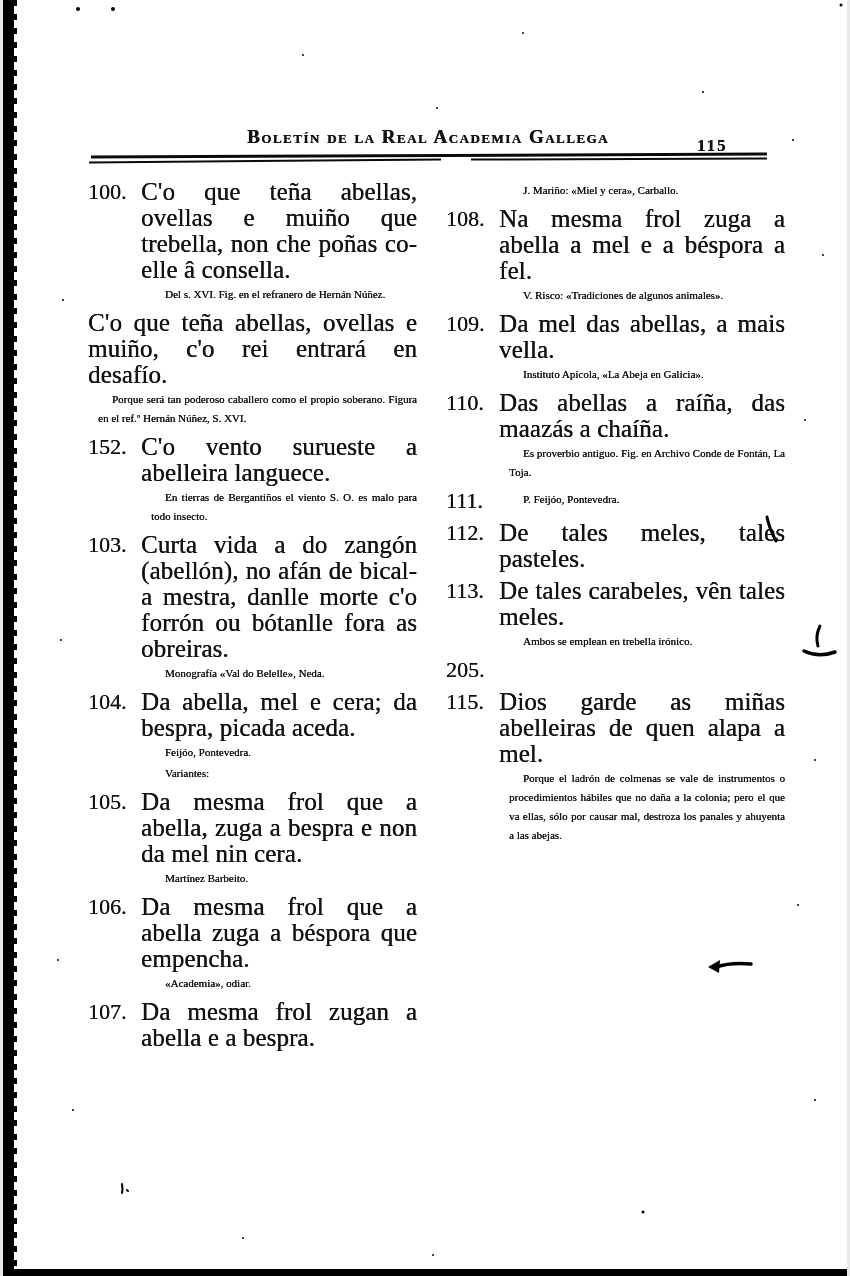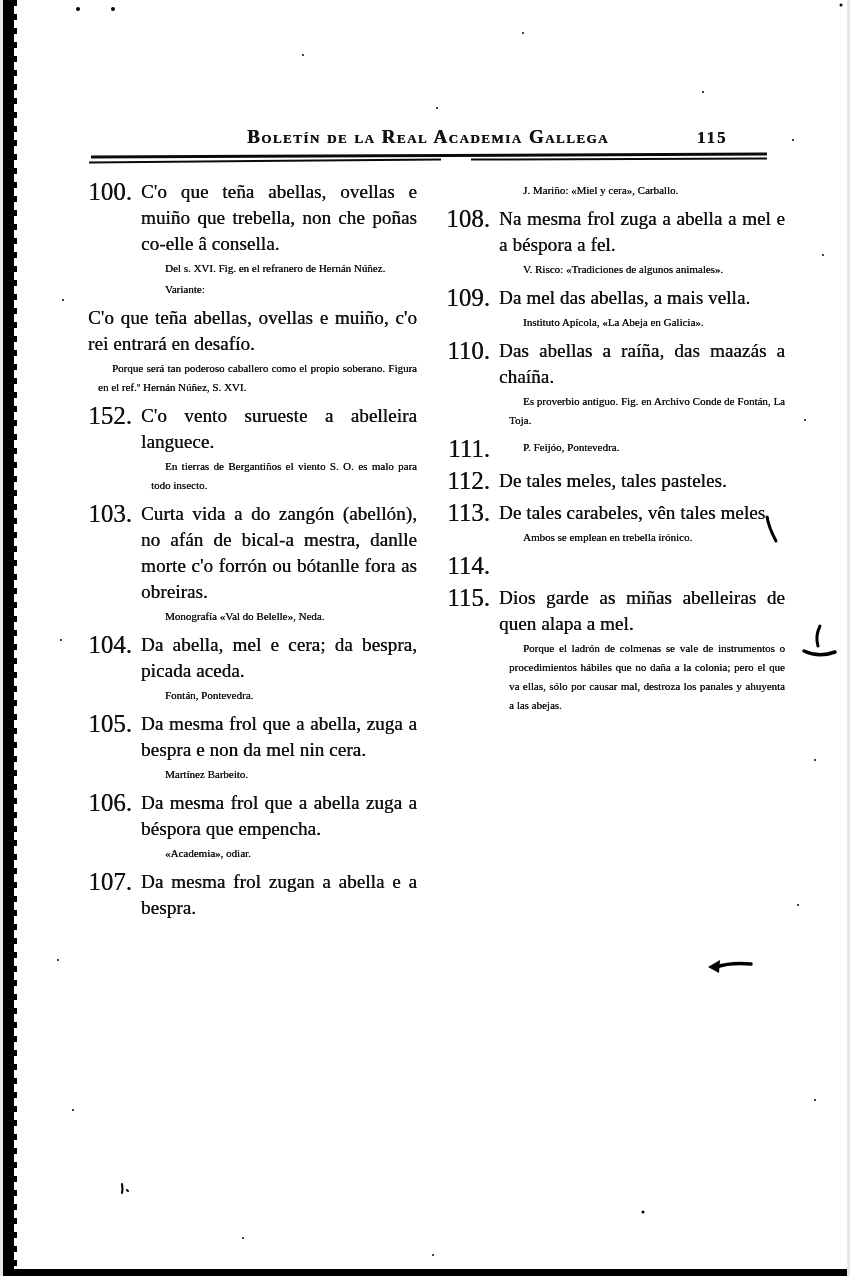--- a/index.html
+++ b/index.html
@@ -13,43 +13,43 @@
   .edge-left-rag{position:absolute;left:11px;top:0;width:3px;height:1276px;
     background:repeating-linear-gradient(#000 0 6px, transparent 6px 14px);}
   .edge-bottom{position:absolute;left:0;top:1269px;width:850px;height:7px;background:#000;}
   
   .hdr-title{
     position:absolute; top:126px; left:0; width:850px; text-align:center;
     font-variant:small-caps; font-weight:bold; font-size:19px; letter-spacing:1.5px;
     text-shadow:0.4px 0 0 currentColor;
   }
   .hdr-page{
-    position:absolute; top:128px; left:694px; font-size:17px; font-weight:bold;
+    position:absolute; top:136px; left:694px; font-size:17px; font-weight:bold;
     letter-spacing:2px; text-shadow:0.3px 0 0 currentColor;
   }
   .rule{position:absolute; background:#0a0a0a;}
   .rule-a{top:154px; left:88px; width:676px; height:2.5px; transform:rotate(-0.25deg);}
   .rule-b{top:160px; left:86px; width:352px; height:2px; transform:rotate(-0.45deg);}
   .rule-c{top:158px; left:468px; width:296px; height:1.5px; transform:rotate(-0.2deg);}
   
   .columns{
     position:absolute; top:179px; left:85px; width:697px;
     display:flex; gap:29px; align-items:flex-start;
   }
   .col{display:block;}
   .col.left{width:329px;}
   .col.right{width:339px;}
   .entry{display:flex; margin:0 0 6px 0;}
   .num{
-    flex:0 0 44px; text-align:right; padding-right:9px;
-    font-size:25px; line-height:26px; text-shadow:0.35px 0 0 currentColor;
+    flex:0 0 44px; text-align:left; padding-right:9px;
+    font-size:22px; line-height:26px; text-shadow:0.35px 0 0 currentColor;
   }
   .body{flex:1; min-width:0;}
   .proverb{
-    margin:0; font-size:19px; line-height:26px; text-align:justify;
+    margin:0; font-size:25px; line-height:26px; text-align:justify;
     letter-spacing:0.1px; text-shadow:0.35px 0 0 currentColor;
   }
   .proverb:empty{display:none;}
   .note{
     margin:2px 0 0 0; padding-left:10px; text-indent:14px;
     font-size:11px; line-height:19px; text-align:justify;
     text-shadow:0.25px 0 0 currentColor;
   }
   .marks{position:absolute; left:0; top:0; width:850px; height:1276px; pointer-events:none;}
 </style>
@@ -69,21 +69,20 @@
   <div class="rule rule-b"></div>
   <div class="rule rule-c"></div>
 
   <div class="columns">
     <div class="col left" id="col-left">
         <div class="entry">
           <span class="num">100.</span>
           <div class="body">
             <p class="proverb">C'o que teña abellas, ovellas e muiño que trebella, non che poñas co-elle â consella.</p>
             <p class="note">Del s. XVI. Fig. en el refranero de Hernán Núñez.</p>
-            <p class="note">Variante:</p>
           </div>
         </div>
         <div class="entry">
           <div class="body">
             <p class="proverb">C'o que teña abellas, ovellas e muiño, c'o rei entrará en desafío.</p>
             <p class="note">Porque será tan poderoso caballero como el propio soberano. Figura en el ref.º Hernán Núñez, S. XVI.</p>
           </div>
         </div>
         <div class="entry">
           <span class="num">152.</span>
@@ -96,21 +95,22 @@
           <span class="num">103.</span>
           <div class="body">
             <p class="proverb">Curta vida a do zangón (abellón), no afán de bical-a mestra, danlle morte c'o forrón ou bótanlle fora as obreiras.</p>
             <p class="note">Monografía «Val do Belelle», Neda.</p>
           </div>
         </div>
         <div class="entry">
           <span class="num">104.</span>
           <div class="body">
             <p class="proverb">Da abella, mel e cera; da bespra, picada aceda.</p>
-            <p class="note">Fontán, Pontevedra.</p>
+            <p class="note">Feijóo, Pontevedra.</p>
+            <p class="note">Variantes:</p>
           </div>
         </div>
         <div class="entry">
           <span class="num">105.</span>
           <div class="body">
             <p class="proverb">Da mesma frol que a abella, zuga a bespra e non da mel nin cera.</p>
             <p class="note">Martínez Barbeito.</p>
           </div>
         </div>
         <div class="entry">
@@ -168,21 +168,21 @@
           </div>
         </div>
         <div class="entry">
           <span class="num">113.</span>
           <div class="body">
             <p class="proverb">De tales carabeles, vên tales meles.</p>
             <p class="note">Ambos se emplean en trebella irónico.</p>
           </div>
         </div>
         <div class="entry">
-          <span class="num">114.</span>
+          <span class="num">205.</span>
         </div>
         <div class="entry">
           <span class="num">115.</span>
           <div class="body">
             <p class="proverb">Dios garde as miñas abelleiras de quen alapa a mel.</p>
             <p class="note">Porque el ladrón de colmenas se vale de instrumentos o procedimientos hábiles que no daña a la colonia; pero el que va ellas, sólo por causar mal, destroza los panales y ahuyenta a las abejas.</p>
           </div>
         </div>
       </div>
   </div>

